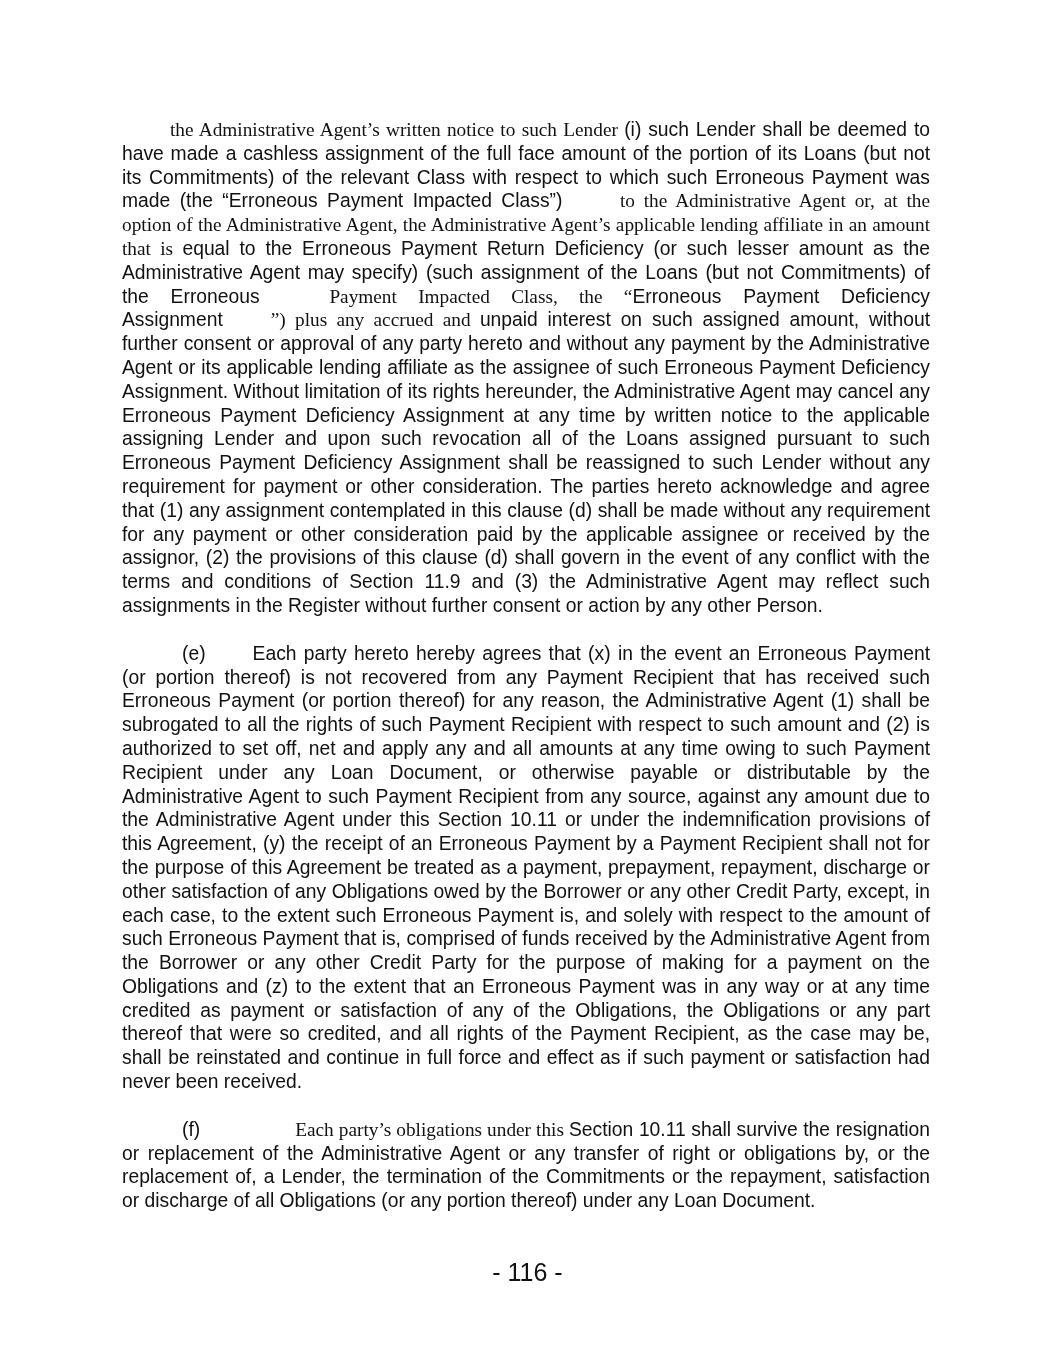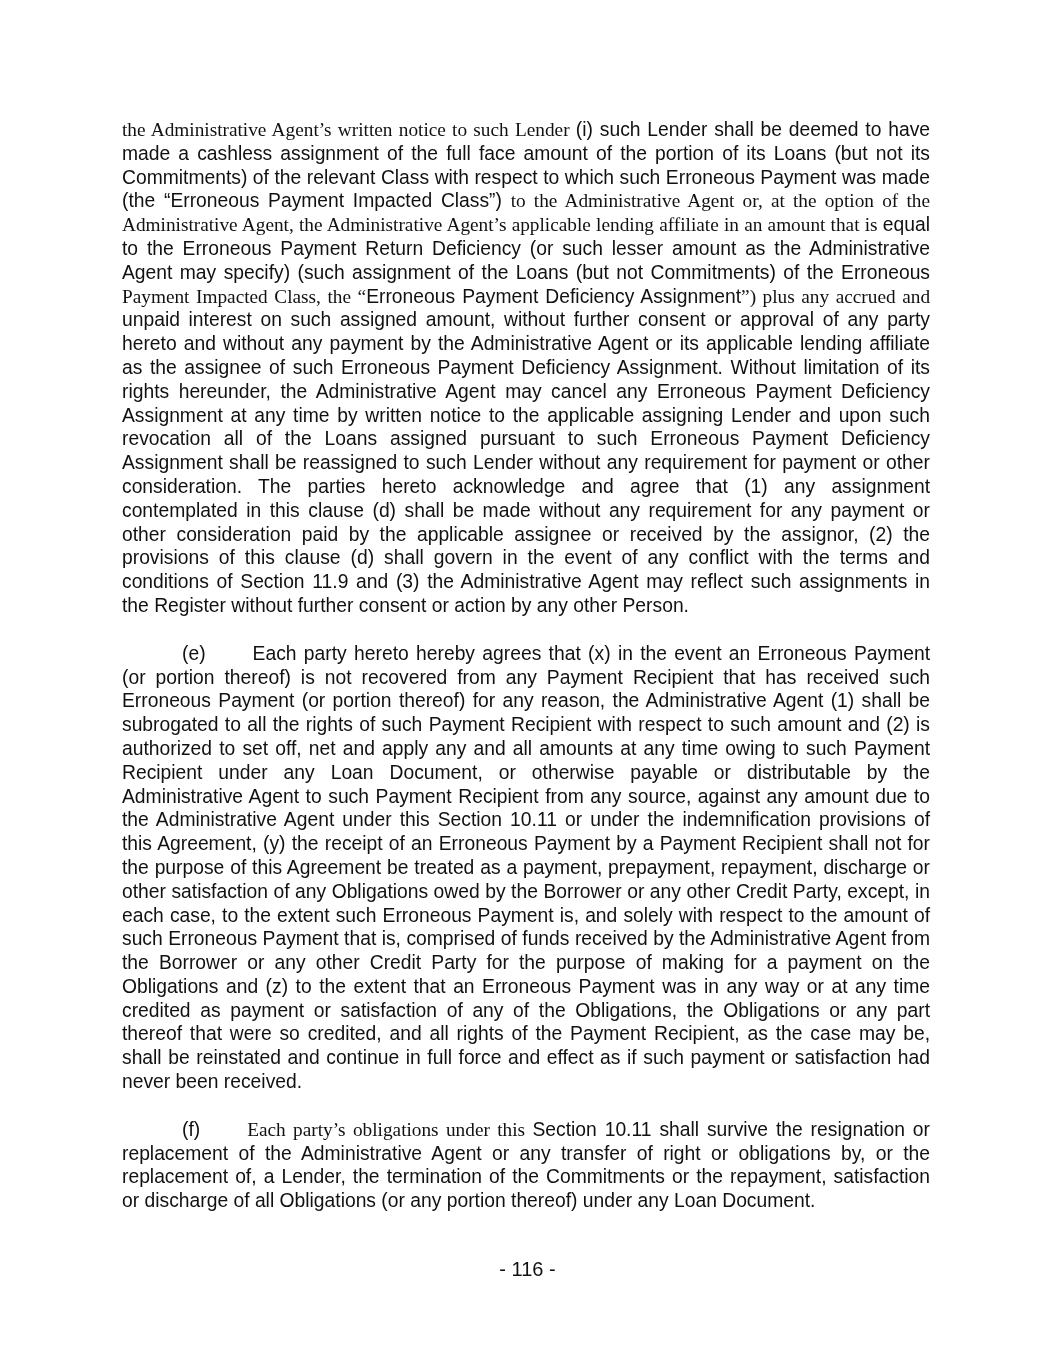--- a/index.html
+++ b/index.html
@@ -23,31 +23,31 @@
   p.para {
     margin: 0 0 24px 0;
     font-size: 19.3px;
     line-height: 23.8px;
     text-align: justify;
     color: #111111;
     font-family: "Liberation Sans", sans-serif;
   }
   p.para.indented { text-indent: 60px; }
   .tab { display: inline-block; width: 47px; }
-  .serif { font-family: "Liberation Serif", serif; }
+  .serif { font-family: "Liberation Serif", serif; margin-left: 48px; }
   .u {
     text-decoration-thickness: 1.5px;
     text-underline-offset: 3px;
   }
   .footer {
     position: absolute;
     top: 1258px; left: 0;
     width: 100%;
     text-align: center;
-    font-size: 20px;
+    font-size: 25px;
     color: #111111;
     font-family: "Liberation Sans", sans-serif;
   }
 </style>
 </head>
 <body>
 
 <div class="page">
   <div class="content" id="paragraphs">
       <p class="para"><span class="serif ">the Administrative Agent’s written notice to such Lender </span><span class="">(i) such Lender shall be deemed to have made a cashless assignment of the full face amount of the portion of its Loans (but not its Commitments) of the relevant Class with respect to which such Erroneous Payment was made (the “</span><span class="u">Erroneous Payment Impacted Class</span><span class="">”) </span><span class="serif ">to the Administrative Agent or, at the option of the Administrative Agent, the Administrative Agent’s applicable lending affiliate in an amount that is </span><span class="">equal to the Erroneous Payment Return Deficiency (or such lesser amount as the Administrative Agent may specify) (such assignment of the Loans (but not Commitments) of the Erroneous </span><span class="serif ">Payment Impacted Class, the “</span><span class="u">Erroneous Payment Deficiency Assignment</span><span class="serif ">”) plus any accrued and </span><span class="">unpaid interest on such assigned amount, without further consent or approval of any party hereto and without any payment by the Administrative Agent or its applicable lending affiliate as the assignee of such Erroneous Payment Deficiency Assignment.  Without limitation of its rights hereunder, the Administrative Agent may cancel any Erroneous Payment Deficiency Assignment at any time by written notice to the applicable assigning Lender and upon such revocation all of the Loans assigned pursuant to such Erroneous Payment Deficiency Assignment shall be reassigned to such Lender without any requirement for payment or other consideration.  The parties hereto acknowledge and agree that (1) any assignment contemplated in this clause (d) shall be made without any requirement for any payment or other consideration paid by the applicable assignee or received by the assignor, (2) the provisions of this clause (d) shall govern in the event of any conflict with the terms and conditions of </span><span class="u">Section 11.9</span><span class=""> and (3) the Administrative Agent may reflect such assignments in the Register without further consent or action by any other Person.</span></p>

